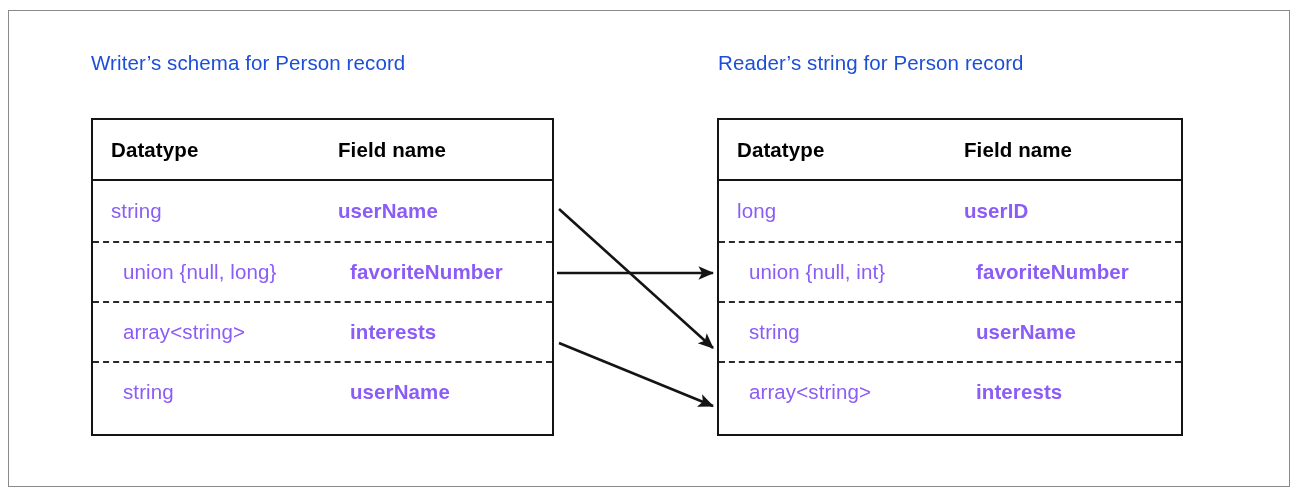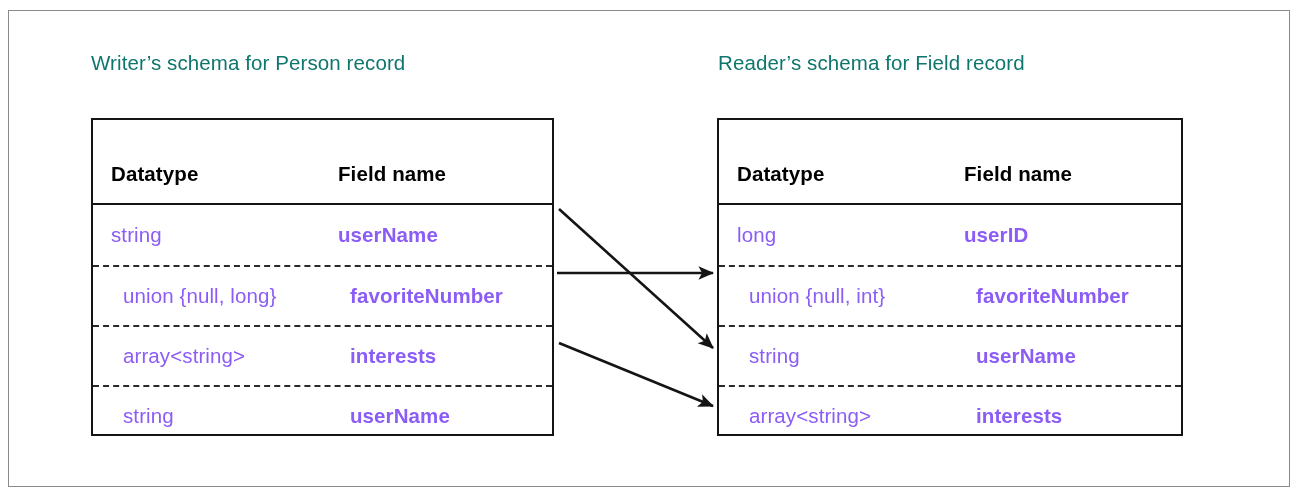--- a/index.html
+++ b/index.html
@@ -21,21 +21,21 @@
     width: 1282px;
     height: 477px;
     box-sizing: border-box;
     border: 1.5px solid #8a8a8a;
     background: #ffffff;
   }
   .caption {
     position: absolute;
     font-size: 20.5px;
     font-weight: 400;
-    color: #0f766e;
+    color: #1d4ed8;
     white-space: nowrap;
     letter-spacing: 0.1px;
   }
   #writer-caption { left: 82px;  top: 40px; }
   #reader-caption { left: 709px; top: 40px; }
 
   .schema-table {
     position: absolute;
     box-sizing: border-box;
     border: 2.5px solid #141414;
@@ -49,21 +49,20 @@
   .row {
     position: relative;
     display: flex;
     align-items: center;
     height: 60px;
     box-sizing: border-box;
   }
   .row.header {
     height: 61px;
     border-bottom: 2.5px solid #141414;
-    margin-top: 24px;
   }
   .row.data + .row.data {
     border-top: 2px dashed #2a2a2a;
     padding-left: 12px;
   }
   .cell {
     font-size: 20.5px;
     white-space: nowrap;
     color: #8b5cf6;
     letter-spacing: 0.1px;
@@ -82,21 +81,21 @@
     pointer-events: none;
   }
 </style>
 </head>
 <body>
 
 <div id="figure">
 
   <div class="caption" id="writer-caption">Writer’s schema for Person record</div>
 
-  <div class="caption" id="reader-caption">Reader’s schema for Field record</div>
+  <div class="caption" id="reader-caption">Reader’s string for Person record</div>
 
   <div class="schema-table" id="writer-table">
     <div class="row header">
       <div class="cell type">Datatype</div>
       <div class="cell field">Field name</div>
     </div>
     <div class="row data">
       <div class="cell type">string</div>
       <div class="cell field">userName</div>
     </div>

